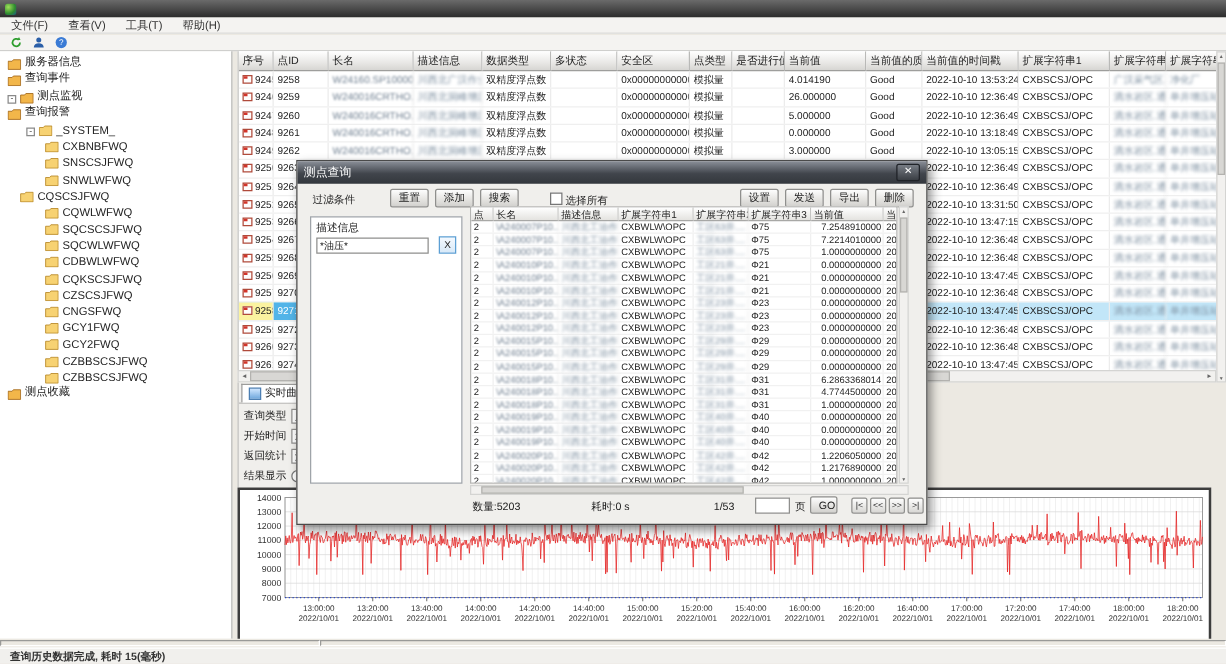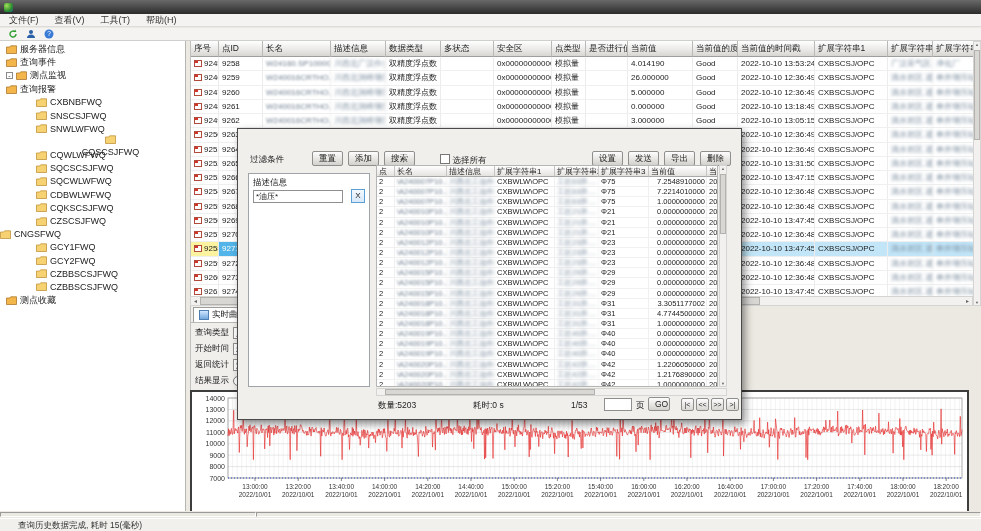--- a/index.html
+++ b/index.html
@@ -15,21 +15,21 @@
     border-bottom:1px solid #dcdcda;display:flex;align-items:center;gap:16px;padding-left:9px;
     box-sizing:border-box;font-size:9px;color:#333;}
   .menubar span{cursor:default;}
   .toolbar{position:absolute;left:0;top:28px;width:981px;height:13px;background:#f4f3f1;
     border-bottom:1px solid #cfcfcd;display:flex;align-items:center;gap:7px;padding-left:7px;
     box-sizing:border-box;}
   .tb-ic{width:11px;height:11px;display:inline-flex;align-items:center;justify-content:center;flex:none;}
   
   .sidebar{position:absolute;left:0;top:41px;width:186px;height:470px;background:#fff;
     border-right:1px solid #b5b5b2;box-sizing:border-box;overflow:hidden;padding-top:2px;}
-  .tree-row{height:13.2px;display:flex;align-items:center;gap:3px;white-space:nowrap;font-size:9px;}
+  .tree-row{height:13.2px;display:flex;align-items:flex-end;gap:3px;white-space:nowrap;font-size:9px;}
   .expander{width:7px;height:7px;border:1px solid #8a8a8a;background:#fff;flex:none;
     font-size:7px;line-height:5px;text-align:center;color:#444;box-sizing:border-box;}
   .fold{flex:none;display:inline-flex;}
   
   .main-table{position:absolute;left:190px;top:41px;width:783px;height:255px;background:#fff;
     overflow:hidden;border-left:1px solid #c2c2c0;box-sizing:border-box;}
   .hrow{display:flex;height:16px;}
   .hcell{flex:none;box-sizing:border-box;border-right:1px solid #b9b9b7;border-bottom:1px solid #9e9e9c;
     background:linear-gradient(#ffffff,#e9e8e6 60%,#d7d6d3);font-size:8.5px;padding:2px 2px 0 3px;
     overflow:hidden;white-space:nowrap;}
@@ -66,21 +66,21 @@
   .bp-input{background:#fff;border:1px solid #8f8f8d;box-sizing:border-box;height:12px;
     font-size:8px;padding:0 2px;line-height:11px;white-space:nowrap;overflow:hidden;}
   .radio{width:8px;height:8px;border:1px solid #777;border-radius:50%;background:#fff;flex:none;}
   
   .chart-box{position:absolute;left:190px;top:390px;width:779px;height:124px;background:#fff;
     border:2px solid #3d3d3d;box-sizing:border-box;}
   
   .status-strip{position:absolute;left:0;top:511px;width:981px;height:7px;background:#ece9e2;display:flex;}
   .ss-cell{height:5px;margin-top:1px;border:1px solid;border-color:#9a9a98 #fff #fff #9a9a98;box-sizing:border-box;}
   .statusbar{position:absolute;left:0;top:518px;width:981px;height:13px;background:#f1f0ed;
-    border-top:1px solid #fff;font-size:8.5px;line-height:13px;padding-left:18px;box-sizing:border-box;color:#333;}
+    border-top:1px solid #fff;font-size:8.5px;line-height:13px;padding-left:8px;box-sizing:border-box;color:#333;font-weight:bold;}
   
   .dialog{position:absolute;left:237px;top:128px;width:505px;height:292px;background:#f0efec;
     border:1px solid #4a4a4a;box-shadow:3px 4px 8px rgba(0,0,0,.45);z-index:10;box-sizing:border-box;}
   .dlg-title{height:18px;background:linear-gradient(#8a8f98,#41454c 55%,#33373d);color:#fff;
     display:flex;align-items:center;justify-content:space-between;padding:0 5px;font-size:9.5px;}
   .close-btn{width:17px;height:12px;background:linear-gradient(#777c84,#3a3e44);border:1px solid #202328;
     border-radius:2px;color:#fff;font-size:8px;line-height:10px;text-align:center;}
   .btn{display:inline-block;background:linear-gradient(#fdfdfd,#e4e3e0 60%,#d2d1ce);border:1px solid #8f8f8d;
     border-radius:2px;font-size:8.5px;height:15px;line-height:13px;padding:0 6px;box-sizing:border-box;text-align:center;}
   .dlg-lbl{position:absolute;font-size:8.5px;}
@@ -169,20 +169,29 @@
       <span>测点监视</span>
     </div>
     <div class="tree-row" style="padding-left: 6px;">
       <span class="fold">
         <svg width="11" height="9" viewBox="0 0 11 9">
           <path d="M0.5 2 h3.2 l1-1.2 h5.8 v7.7 h-10z" fill="#f2b64a" stroke="#a56a1e" stroke-width="0.7"></path>
         </svg>
       </span>
       <span>查询报警</span>
     </div>
+    <div class="tree-row" style="padding-left: 21px;">
+      <div class="expander">-</div>
+      <span class="fold">
+        <svg width="11" height="9" viewBox="0 0 11 9">
+          <path d="M0.5 2 h3.2 l1-1.2 h5.8 v7.7 h-10z" fill="#f7d272" stroke="#b98a2a" stroke-width="0.7"></path>
+        </svg>
+      </span>
+      <span>_SYSTEM_</span>
+    </div>
     <div class="tree-row" style="padding-left: 36px;">
       <span class="fold">
         <svg width="11" height="9" viewBox="0 0 11 9">
           <path d="M0.5 2 h3.2 l1-1.2 h5.8 v7.7 h-10z" fill="#f7d272" stroke="#b98a2a" stroke-width="0.7"></path>
         </svg>
       </span>
       <span>CXBNBFWQ</span>
     </div>
     <div class="tree-row" style="padding-left: 36px;">
       <span class="fold">
@@ -193,21 +202,21 @@
       <span>SNSCSJFWQ</span>
     </div>
     <div class="tree-row" style="padding-left: 36px;">
       <span class="fold">
         <svg width="11" height="9" viewBox="0 0 11 9">
           <path d="M0.5 2 h3.2 l1-1.2 h5.8 v7.7 h-10z" fill="#f7d272" stroke="#b98a2a" stroke-width="0.7"></path>
         </svg>
       </span>
       <span>SNWLWFWQ</span>
     </div>
-    <div class="tree-row" style="padding-left: 36px; flex-direction: column;">
+    <div class="tree-row" style="padding-left: 16px;">
       <span class="fold">
         <svg width="11" height="9" viewBox="0 0 11 9">
           <path d="M0.5 2 h3.2 l1-1.2 h5.8 v7.7 h-10z" fill="#f7d272" stroke="#b98a2a" stroke-width="0.7"></path>
         </svg>
       </span>
       <span>CQSCSJFWQ</span>
     </div>
     <div class="tree-row" style="padding-left: 36px;">
       <span class="fold">
         <svg width="11" height="9" viewBox="0 0 11 9">
@@ -249,21 +258,21 @@
       <span>CQKSCSJFWQ</span>
     </div>
     <div class="tree-row" style="padding-left: 36px;">
       <span class="fold">
         <svg width="11" height="9" viewBox="0 0 11 9">
           <path d="M0.5 2 h3.2 l1-1.2 h5.8 v7.7 h-10z" fill="#f7d272" stroke="#b98a2a" stroke-width="0.7"></path>
         </svg>
       </span>
       <span>CZSCSJFWQ</span>
     </div>
-    <div class="tree-row" style="">
+    <div class="tree-row" style="padding-left: 36px;">
       <span class="fold">
         <svg width="11" height="9" viewBox="0 0 11 9">
           <path d="M0.5 2 h3.2 l1-1.2 h5.8 v7.7 h-10z" fill="#f7d272" stroke="#b98a2a" stroke-width="0.7"></path>
         </svg>
       </span>
       <span>CNGSFWQ</span>
     </div>
     <div class="tree-row" style="padding-left: 36px;">
       <span class="fold">
         <svg width="11" height="9" viewBox="0 0 11 9">
@@ -891,20 +900,24 @@
 
 <div class="status-strip">
   <div class="ss-cell" style="width:256px"></div>
   <div class="ss-cell" style="width:725px"></div>
 </div>
 <div class="statusbar">
   <span>查询历史数据完成, 耗时 15(毫秒)</span>
 </div>
 
 <div class="dialog">
+  <div class="dlg-title">
+    <span>测点查询</span>
+    <span class="close-btn">✕</span>
+  </div>
   <span class="dlg-lbl" style="left:12px;top:25px">过滤条件</span>
   <div id="dlgBtns" style="position:absolute;left:74px;top:22px;display:flex;gap:5px">
       <div class="btn">重置</div>
       <div class="btn">添加</div>
       <div class="btn">搜索</div>
     </div>
   <label style="position:absolute;left:202px;top:25px;font-size:8.5px">
     <span class="chkbox"></span>
     <span>选择所有</span>
   </label>
@@ -1052,21 +1065,21 @@
         <div class="dcell" style="width: 58px; text-align: right;">0.0000000000</div>
         <div class="dcell" style="width: 12px;">20</div>
       </div>
       <div class="drow">
         <div class="dcell" style="width: 18px;">2</div>
         <div class="dcell blur1" style="width: 52px;">\A240018P10...</div>
         <div class="dcell blur2" style="width: 48px;">川西北工油作...</div>
         <div class="dcell" style="width: 60px;">CXBWLW\OPC</div>
         <div class="dcell blur2" style="width: 44px;">工区31井....</div>
         <div class="dcell" style="width: 50px;">Φ31</div>
-        <div class="dcell" style="width: 58px; text-align: right;">3.3051177002</div>
+        <div class="dcell" style="width: 58px; text-align: right;">6.2863368014</div>
         <div class="dcell" style="width: 12px;">20</div>
       </div>
       <div class="drow">
         <div class="dcell" style="width: 18px;">2</div>
         <div class="dcell blur1" style="width: 52px;">\A240018P10...</div>
         <div class="dcell blur2" style="width: 48px;">川西北工油作...</div>
         <div class="dcell" style="width: 60px;">CXBWLW\OPC</div>
         <div class="dcell blur2" style="width: 44px;">工区31井....</div>
         <div class="dcell" style="width: 50px;">Φ31</div>
         <div class="dcell" style="width: 58px; text-align: right;">4.7744500000</div>

